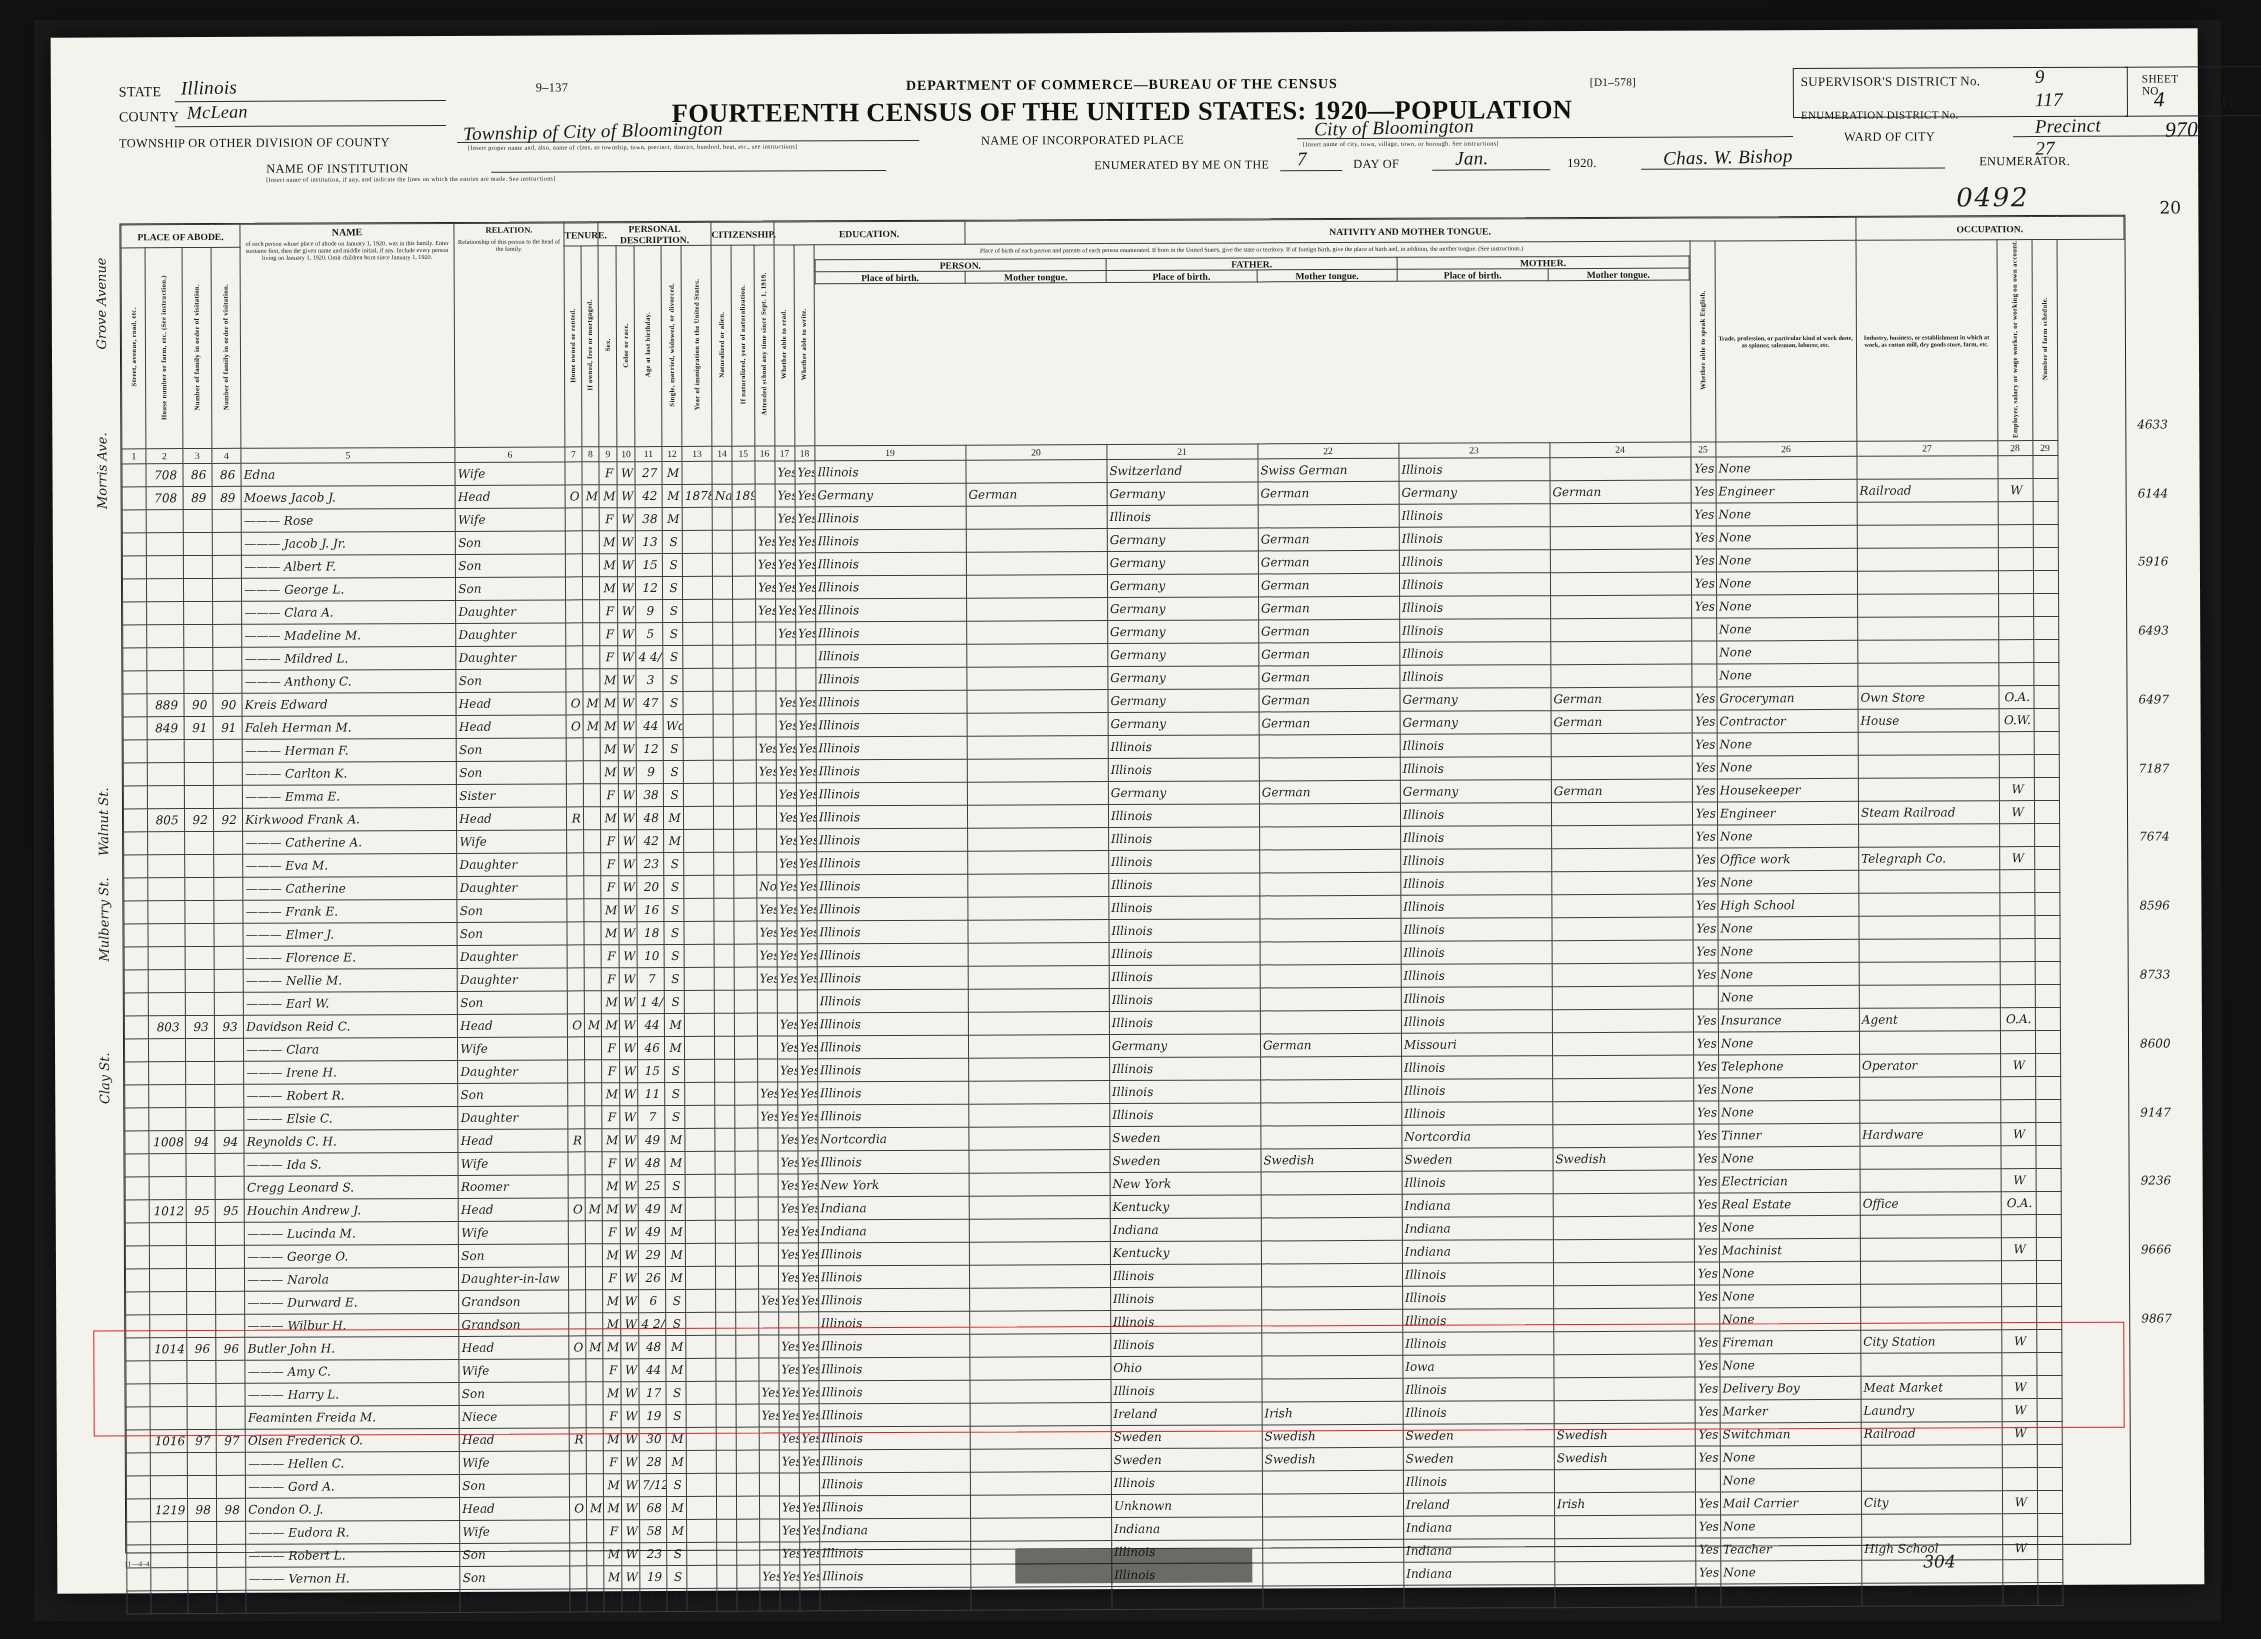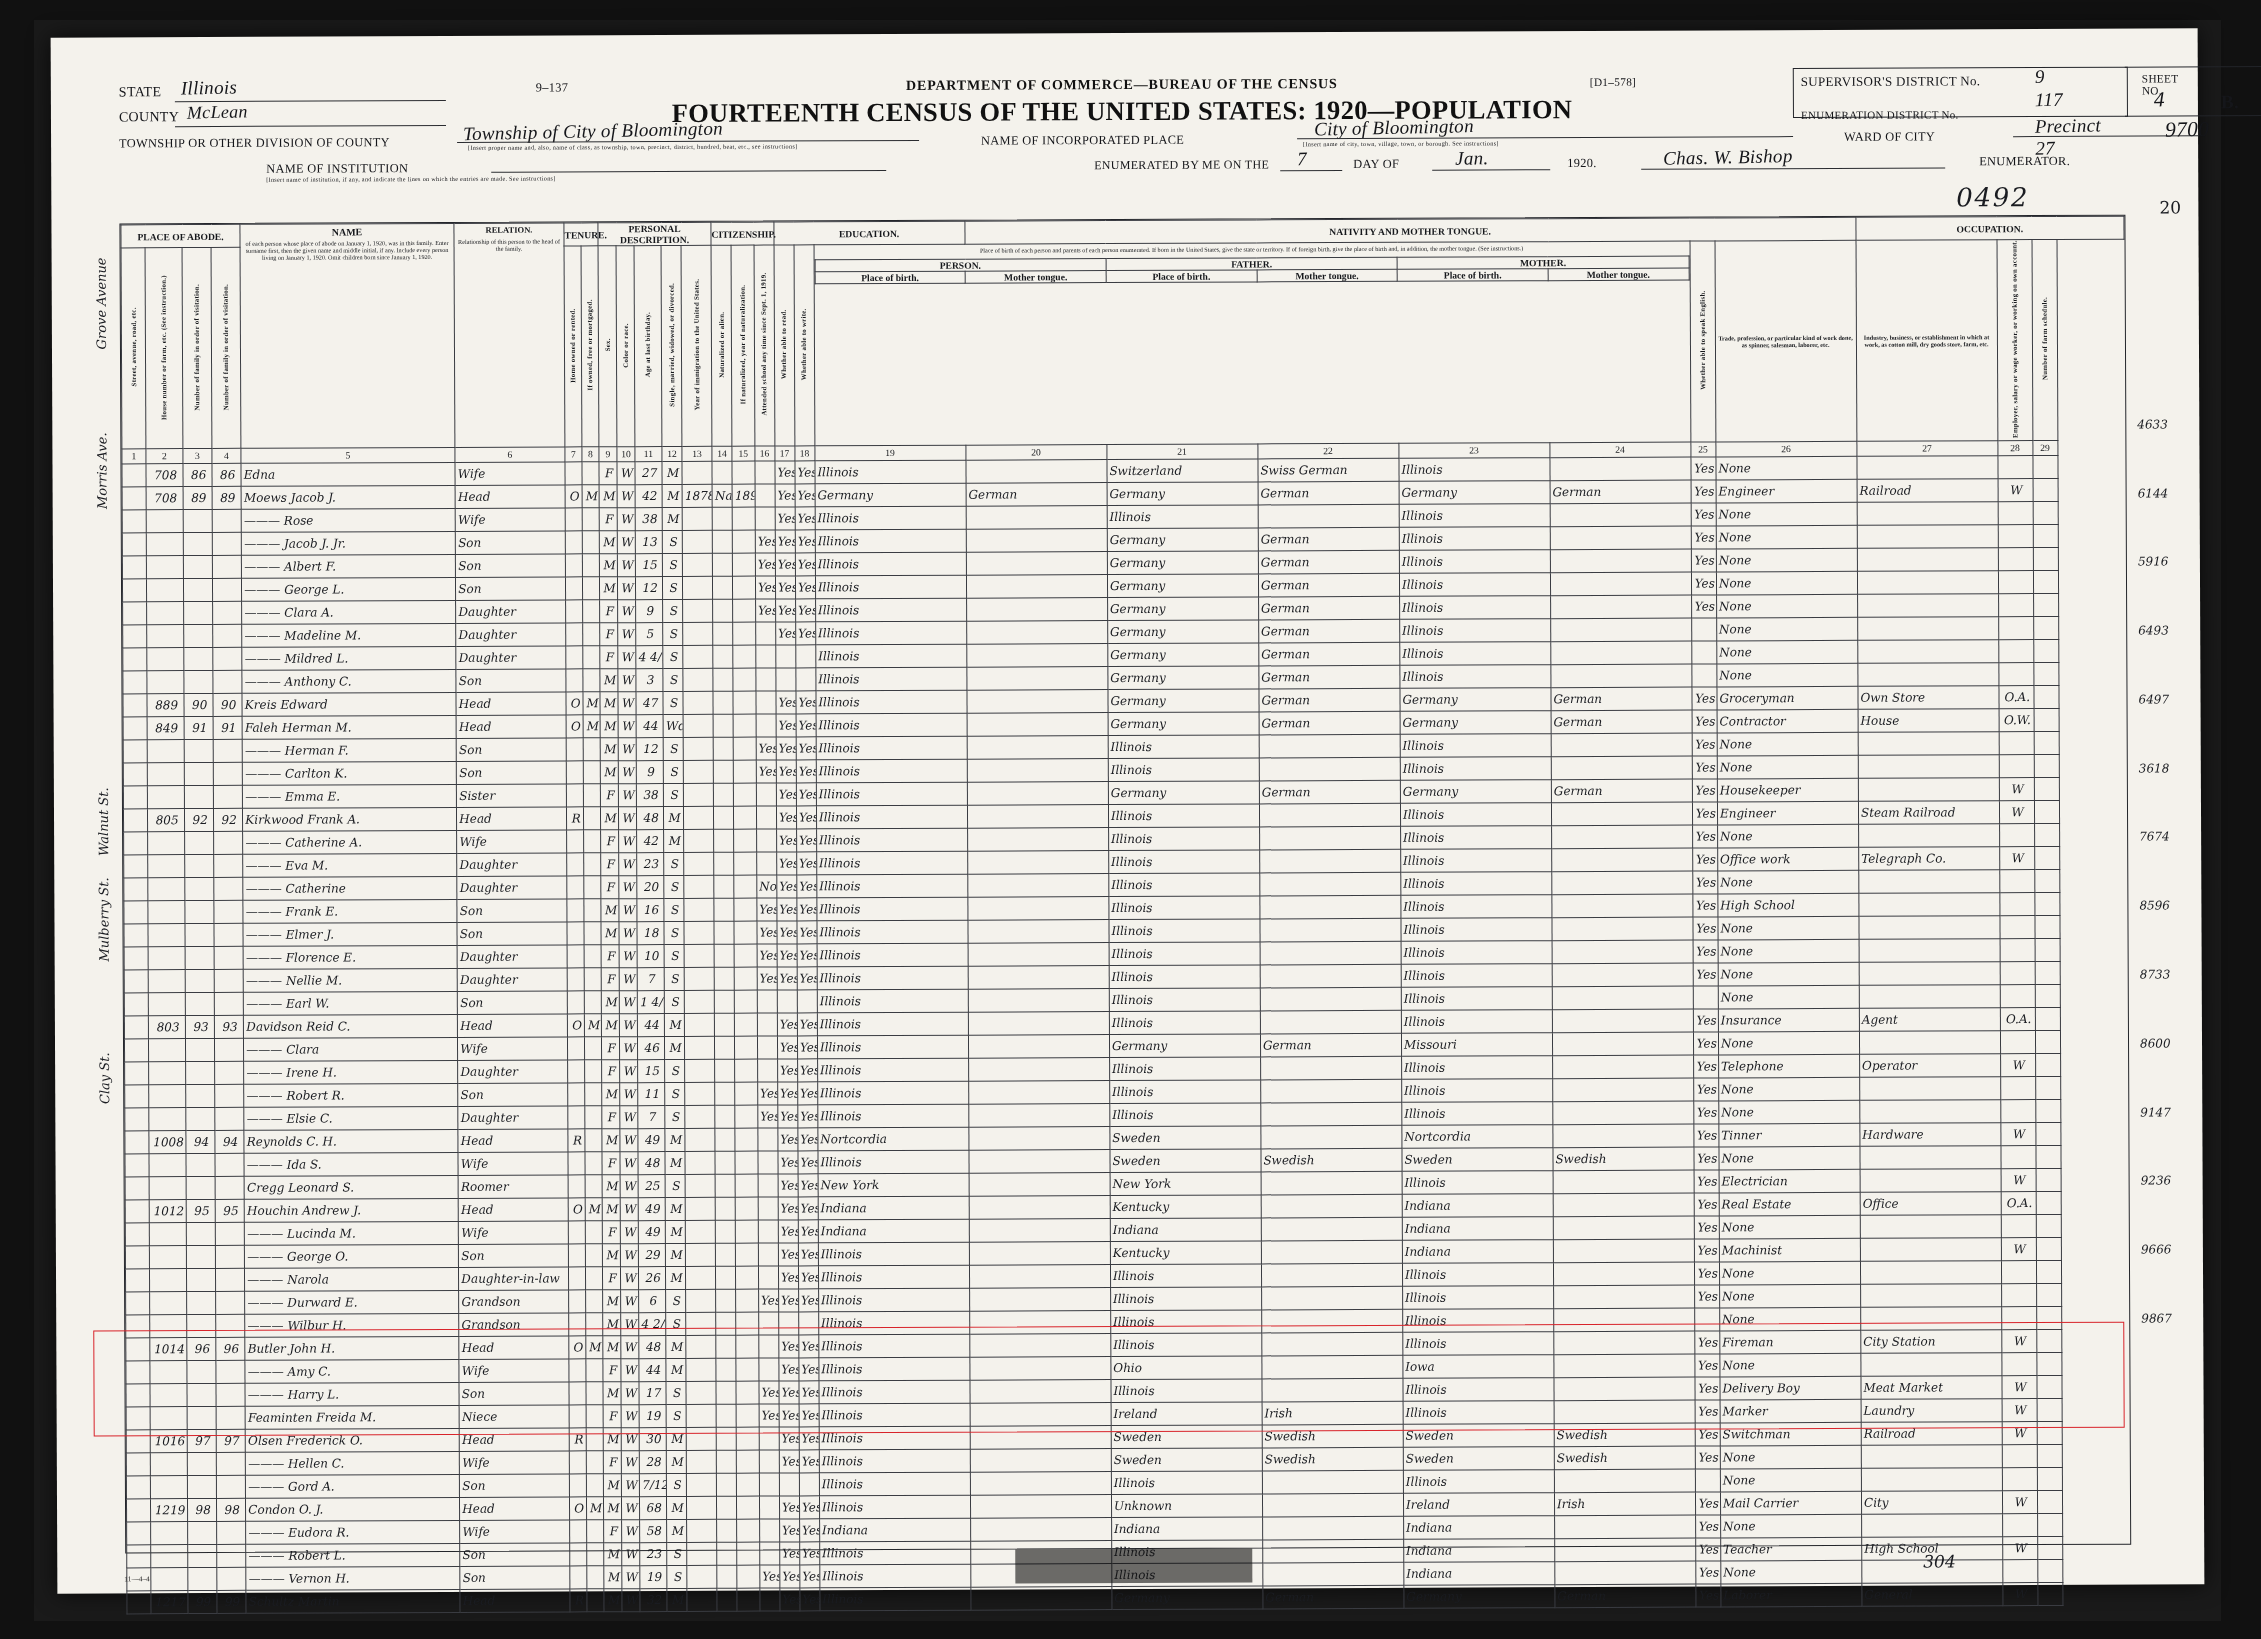--- a/index.html
+++ b/index.html
@@ -1944,30 +1944,30 @@
 
     <div class="margin-note" style="left:1905px; top:153px; font-size:26px; letter-spacing:1.7px;">0492</div>
     <div class="margin-note" style="left:2108px; top:169px; font-size:17px; font-style:normal;">20</div>
 
     <div id="right-notes">
         <div class="margin-note" style="left: 2085px; top: 389px;">4633</div>
         <div class="margin-note" style="left: 2085px; top: 458px;">6144</div>
         <div class="margin-note" style="left: 2085px; top: 526px;">5916</div>
         <div class="margin-note" style="left: 2085px; top: 595px;">6493</div>
         <div class="margin-note" style="left: 2085px; top: 664px;">6497</div>
-        <div class="margin-note" style="left: 2085px; top: 733px;">3618</div>
+        <div class="margin-note" style="left: 2085px; top: 733px;">7187</div>
         <div class="margin-note" style="left: 2085px; top: 801px;">7674</div>
         <div class="margin-note" style="left: 2085px; top: 870px;">8596</div>
         <div class="margin-note" style="left: 2085px; top: 939px;">8733</div>
         <div class="margin-note" style="left: 2085px; top: 1008px;">8600</div>
         <div class="margin-note" style="left: 2085px; top: 1077px;">9147</div>
         <div class="margin-note" style="left: 2085px; top: 1145px;">9236</div>
         <div class="margin-note" style="left: 2085px; top: 1214px;">9666</div>
         <div class="margin-note" style="left: 2085px; top: 1283px;">9867</div>
       </div>
 
-    <div class="footnote" style="left:67px; top:1522px;margin-top:15px;">11—4–4</div>
+    <div class="footnote" style="left:67px; top:1522px;">11—4–4</div>
     <div class="margin-note" style="left:1866px; top:1522px; font-size:17px;">304</div>
 
     <div class="bot-smudge" style="left:958px; top:1516px; width:237px; height:34px; opacity:0.6;"></div>
   </div>
 </div>
 
 
 </body></html>

